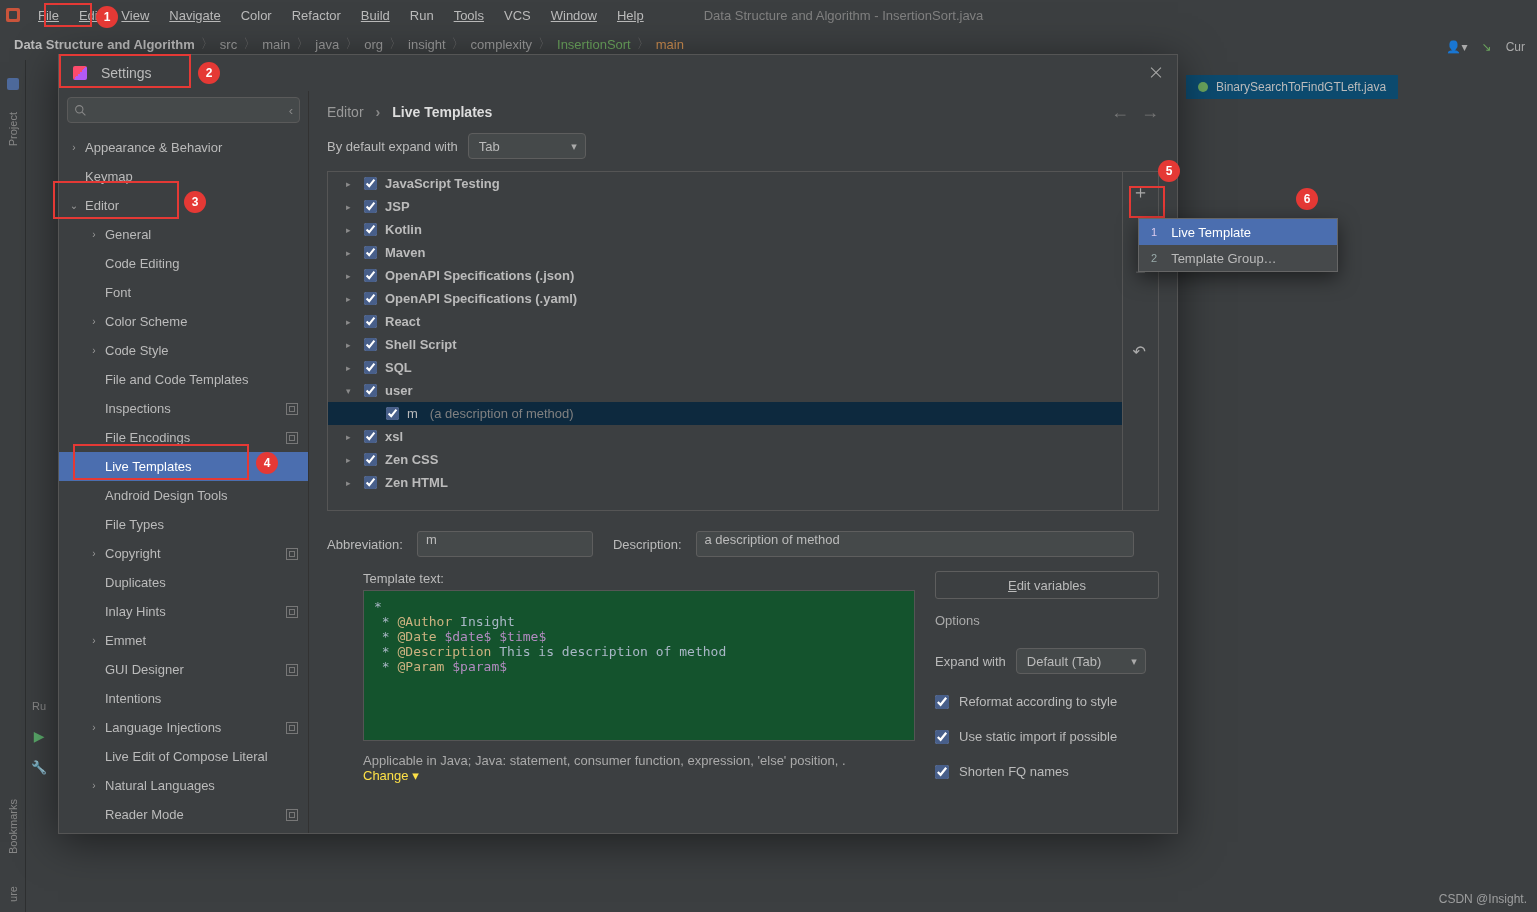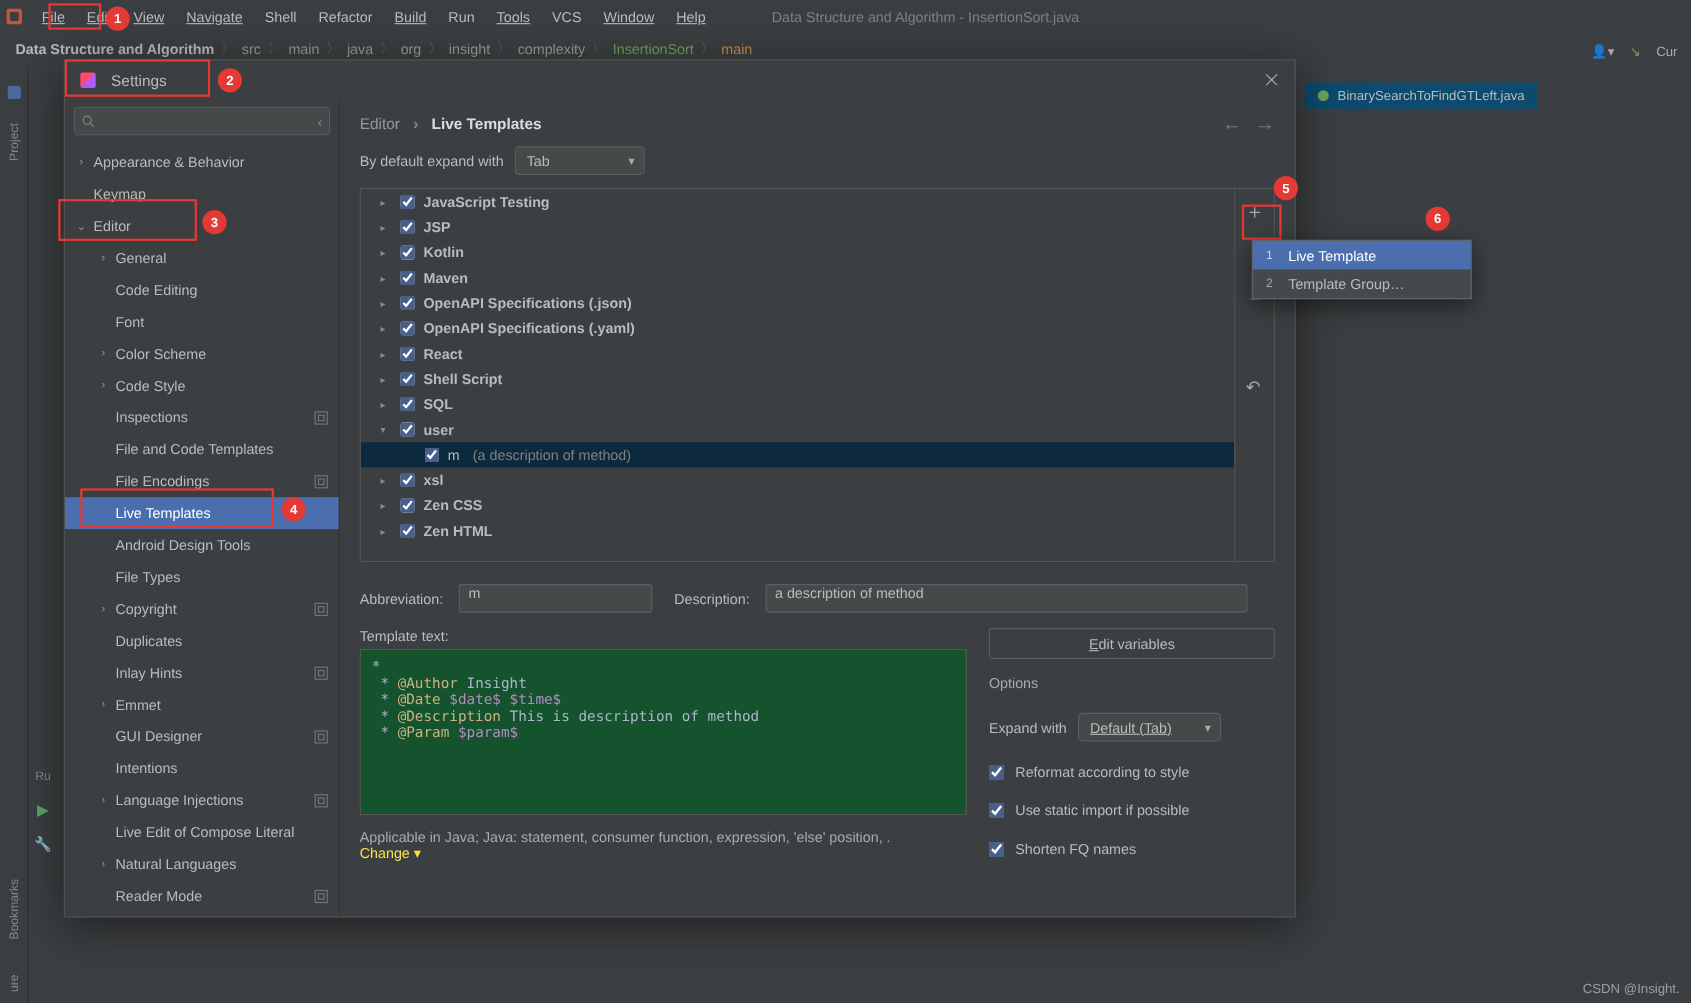--- a/index.html
+++ b/index.html
@@ -103,21 +103,21 @@
     .popup-row.sel{background:#4b6eaf;color:#fff;}
     .popup-row .num{color:#9aa; font-size:11px;}
     .popup-row.sel .num{color:#dce;}
     
     .form{margin-top:20px; display:flex; flex-direction:column; gap:14px;}
     .form-row{display:flex; align-items:center; gap:14px;}
     .lbl{color:#bbb;}
     .field{background:#45494a;border:1px solid #5e5e5e;border-radius:3px;height:26px;padding:0 8px;color:#bbb;}
     .field.abv{width:176px;} .field.desc{width:438px;}
     .bottom-split{display:flex; gap:20px; align-items:flex-start;}
-    .template-text{flex:0 0 552px;}
+    .template-text{flex:0 0 552px;margin-left:36px;}
     .tt-label{color:#bbb;margin-bottom:4px;display:block;}
     .code{background:#14532d;border:1px solid #555;height:151px;padding:8px 10px;font-family:Consolas,monospace;font-size:13px;color:#a9b7c6;white-space:pre;overflow:hidden;}
     .code .kw{color:#cdb280;} .code .var{color:#b38cc1;}
     .right-col{flex:1; display:flex; flex-direction:column; gap:14px;}
     .btn-outline{height:28px;border:1px solid #5e5e5e;background:#3c3f41;color:#bbb;display:flex;align-items:center;justify-content:center;border-radius:3px;}
     .opt-title{color:#aaa;}
     .opt-row{display:flex;align-items:center;gap:10px;color:#bbb;margin-top:6px;}
     .chk{width:14px;height:14px;accent-color:#485f8a;}
     .applicable{color:#aaa;margin-top:12px;}
     .applicable a{color:#fde047;text-decoration:none;}
@@ -136,21 +136,21 @@
   </style>
 </head>
 <body>
 
 <div class="menubar">
   <span class="logo"></span>
   <span class="menu-item"><u>File</u></span>
   <span class="menu-item"><u>Edit</u></span>
   <span class="menu-item"><u>View</u></span>
   <span class="menu-item"><u>Navigate</u></span>
-  <span class="menu-item"><span>Shell</span></span>
+  <span class="menu-item"><span>Color</span></span>
   <span class="menu-item"><span>Refactor</span></span>
   <span class="menu-item"><u>Build</u></span>
   <span class="menu-item"><span>Run</span></span>
   <span class="menu-item"><u>Tools</u></span>
   <span class="menu-item"><span>VCS</span></span>
   <span class="menu-item"><u>Window</u></span>
   <span class="menu-item"><u>Help</u></span>
   <span class="win-title">Data Structure and Algorithm - InsertionSort.java</span>
 </div>
 
@@ -251,28 +251,28 @@
             <span>Color Scheme</span>
             <span class="spacer"></span>
           </div>
           <div class="tree-row lvl1">
             <span class="chev">›</span>
             <span>Code Style</span>
             <span class="spacer"></span>
           </div>
           <div class="tree-row lvl1">
             <span class="chev"></span>
+            <span>File and Code Templates</span>
+            <span class="spacer"></span>
+          </div>
+          <div class="tree-row lvl1">
+            <span class="chev"></span>
             <span>Inspections</span>
             <span class="spacer"></span>
             <span class="squares"></span>
-          </div>
-          <div class="tree-row lvl1">
-            <span class="chev"></span>
-            <span>File and Code Templates</span>
-            <span class="spacer"></span>
           </div>
           <div class="tree-row lvl1">
             <span class="chev"></span>
             <span>File Encodings</span>
             <span class="spacer"></span>
             <span class="squares"></span>
           </div>
           <div class="tree-row lvl1 selected">
             <span class="chev"></span>
             <span>Live Templates</span>
@@ -463,21 +463,21 @@
             </div>
           </div>
           <div class="right-col">
             <div class="btn-outline">
                 <u>E</u>
                 <span>dit variables</span>
               </div>
             <span class="opt-title">Options</span>
             <div class="opt-row">
               <span class="lbl">Expand with</span>
-              <span class="drop" style="min-width:130px;text-decoration:underline;">
+              <span class="drop" style="min-width:130px;">
                   <span>Default (Tab)</span>
                 </span>
             </div>
             <label class="opt-row">
                 <input type="checkbox" class="chk" checked="" style="">
                 <span>Reformat according to style</span>
               </label>
             <label class="opt-row">
                 <input type="checkbox" class="chk" checked="" style="">
                 <span>Use static import if possible</span>

